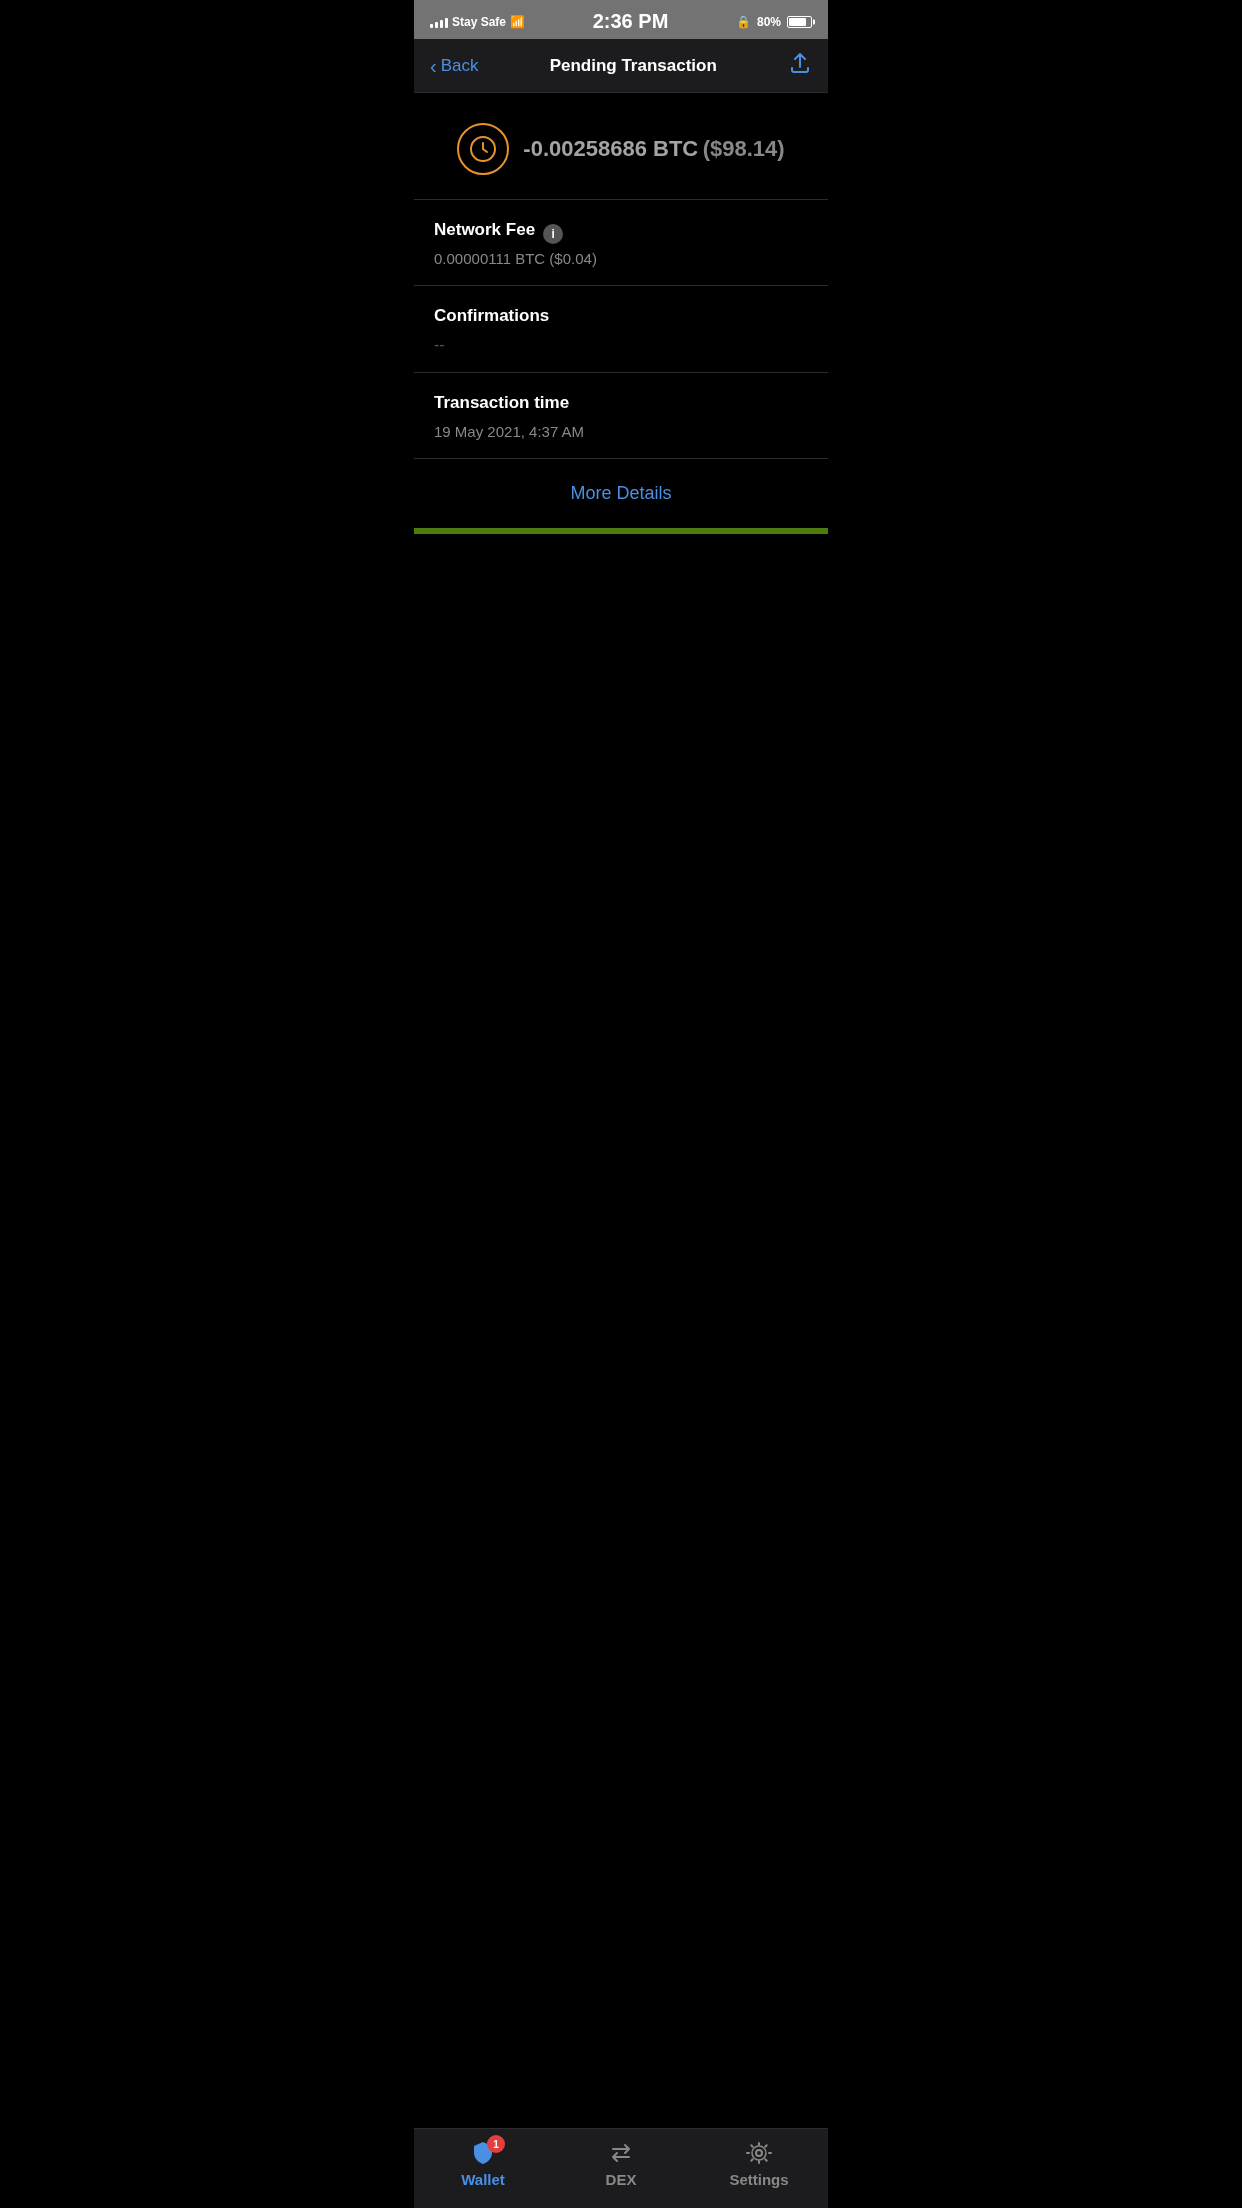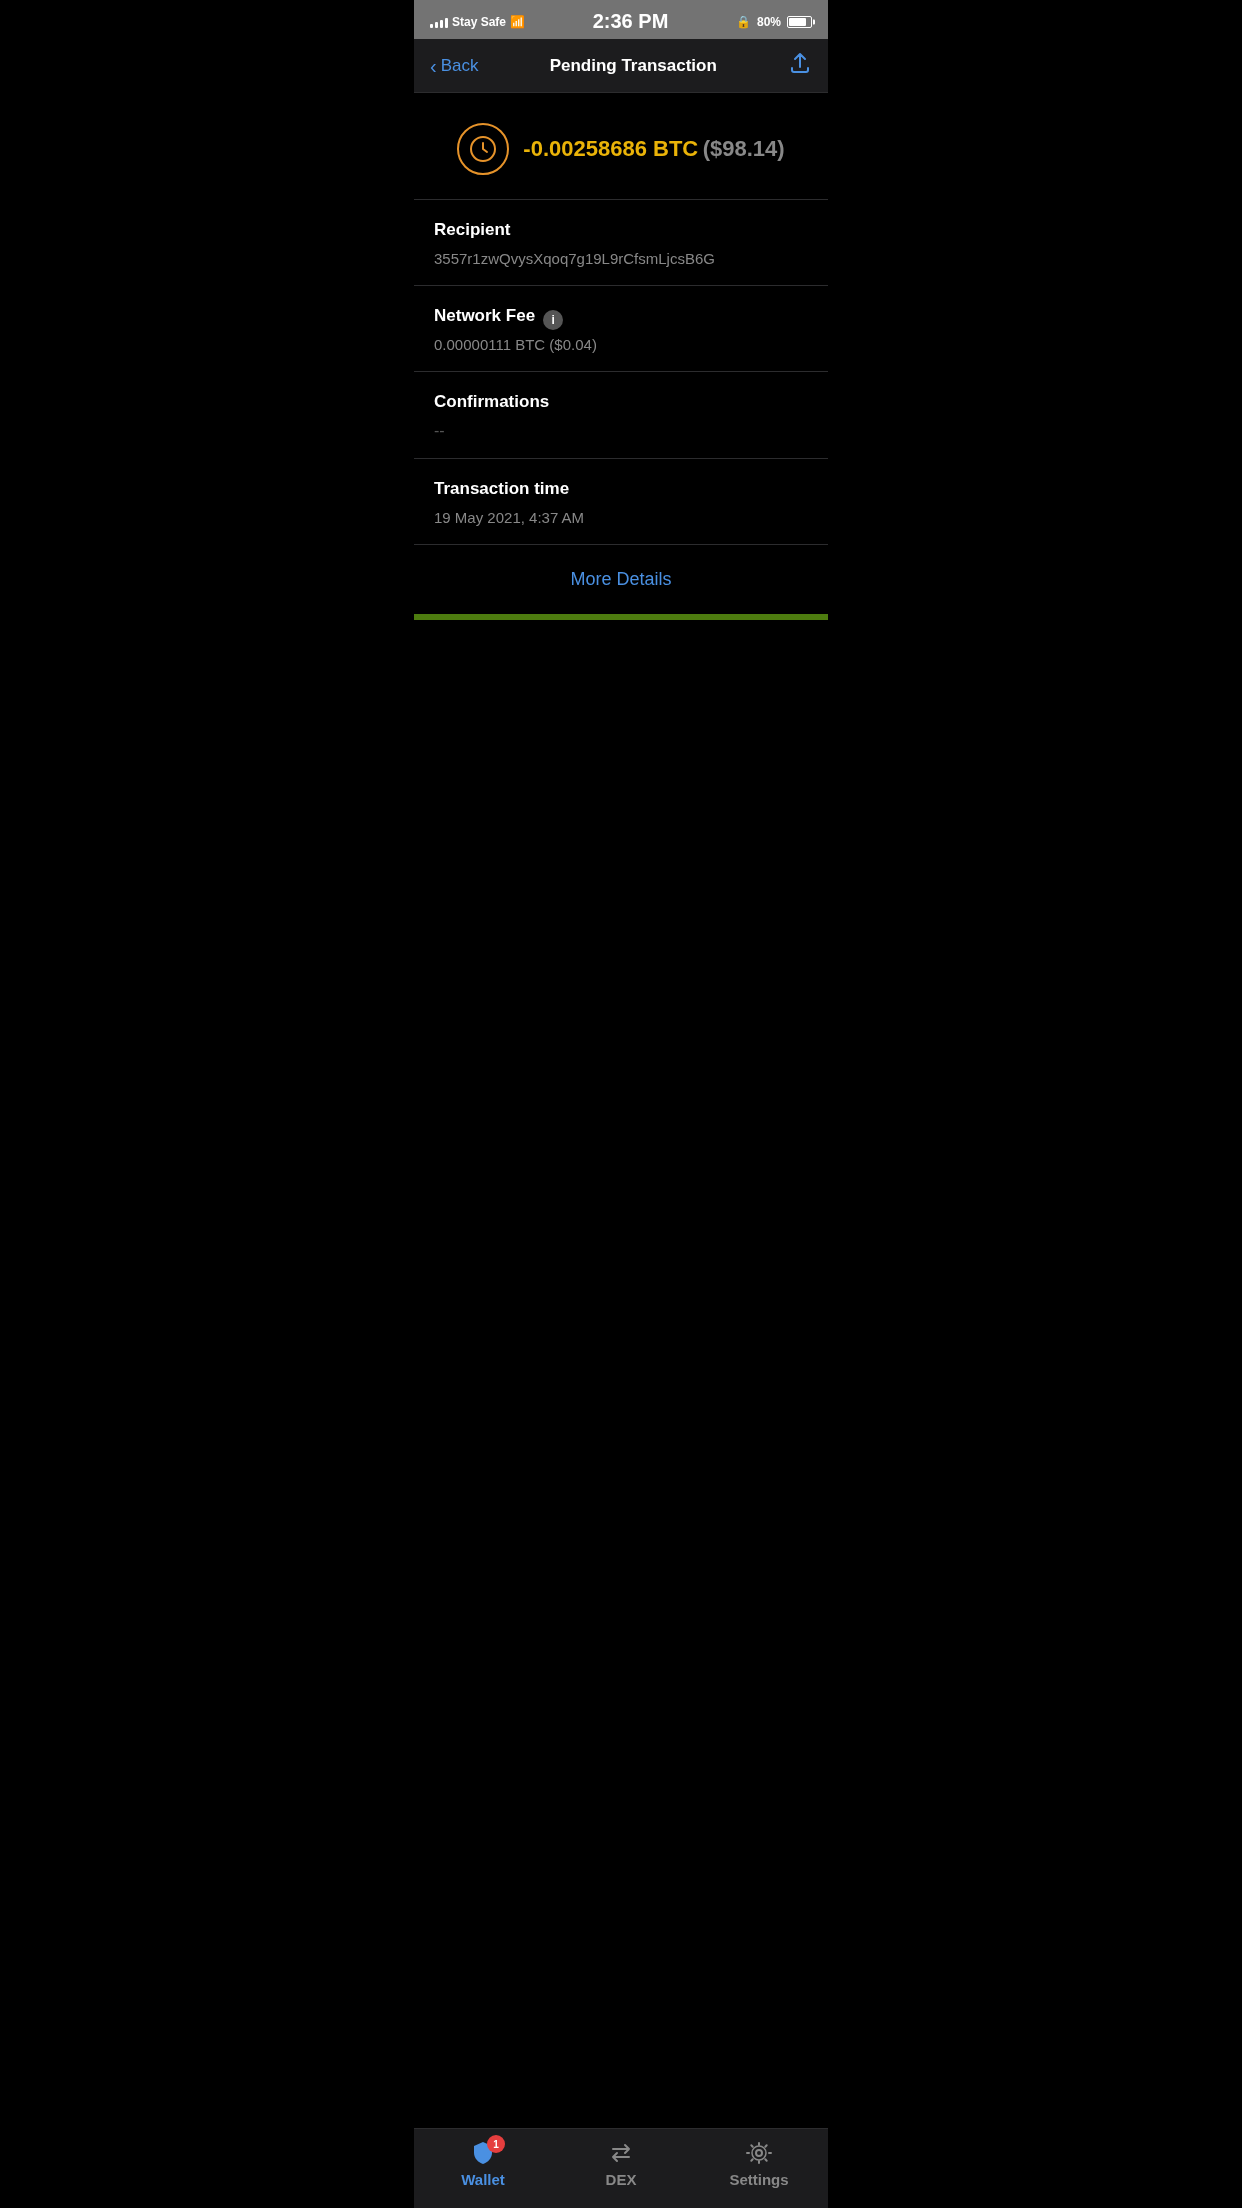--- a/index.html
+++ b/index.html
@@ -160,21 +160,21 @@
     }
 
     .clock-icon-svg {
       width: 28px;
       height: 28px;
     }
 
     .transaction-amount {
       font-size: 22px;
       font-weight: 600;
-      color: #eab308;
+      color: #a3a3a3;
     }
 
     .transaction-amount-usd {
       color: #888;
       font-size: 22px;
       font-weight: 700;
     }
 
     
     .detail-section {
@@ -364,24 +364,20 @@
           <circle cx="14" cy="14" r="12" stroke="#e6932a" stroke-width="2"></circle>
           <path d="M14 8v6l4 3" stroke="#e6932a" stroke-width="2" stroke-linecap="round" stroke-linejoin="round"></path>
         </svg>
       </div>
       <div>
         <span class="transaction-amount">-0.00258686 BTC</span>
         <span class="transaction-amount-usd">($98.14)</span>
       </div>
     </div>
 
-    <div class="detail-section">
-      <div class="detail-label">Recipient</div>
-      <div class="detail-value">3557r1zwQvysXqoq7g19L9rCfsmLjcsB6G</div>
-    </div>
 
     <div class="detail-section">
       <div class="detail-label-row">
         <span class="detail-label">Network Fee</span>
         <div class="info-icon">i</div>
       </div>
       <div class="detail-value">0.00000111 BTC ($0.04)</div>
     </div>
 
     <div class="detail-section">

